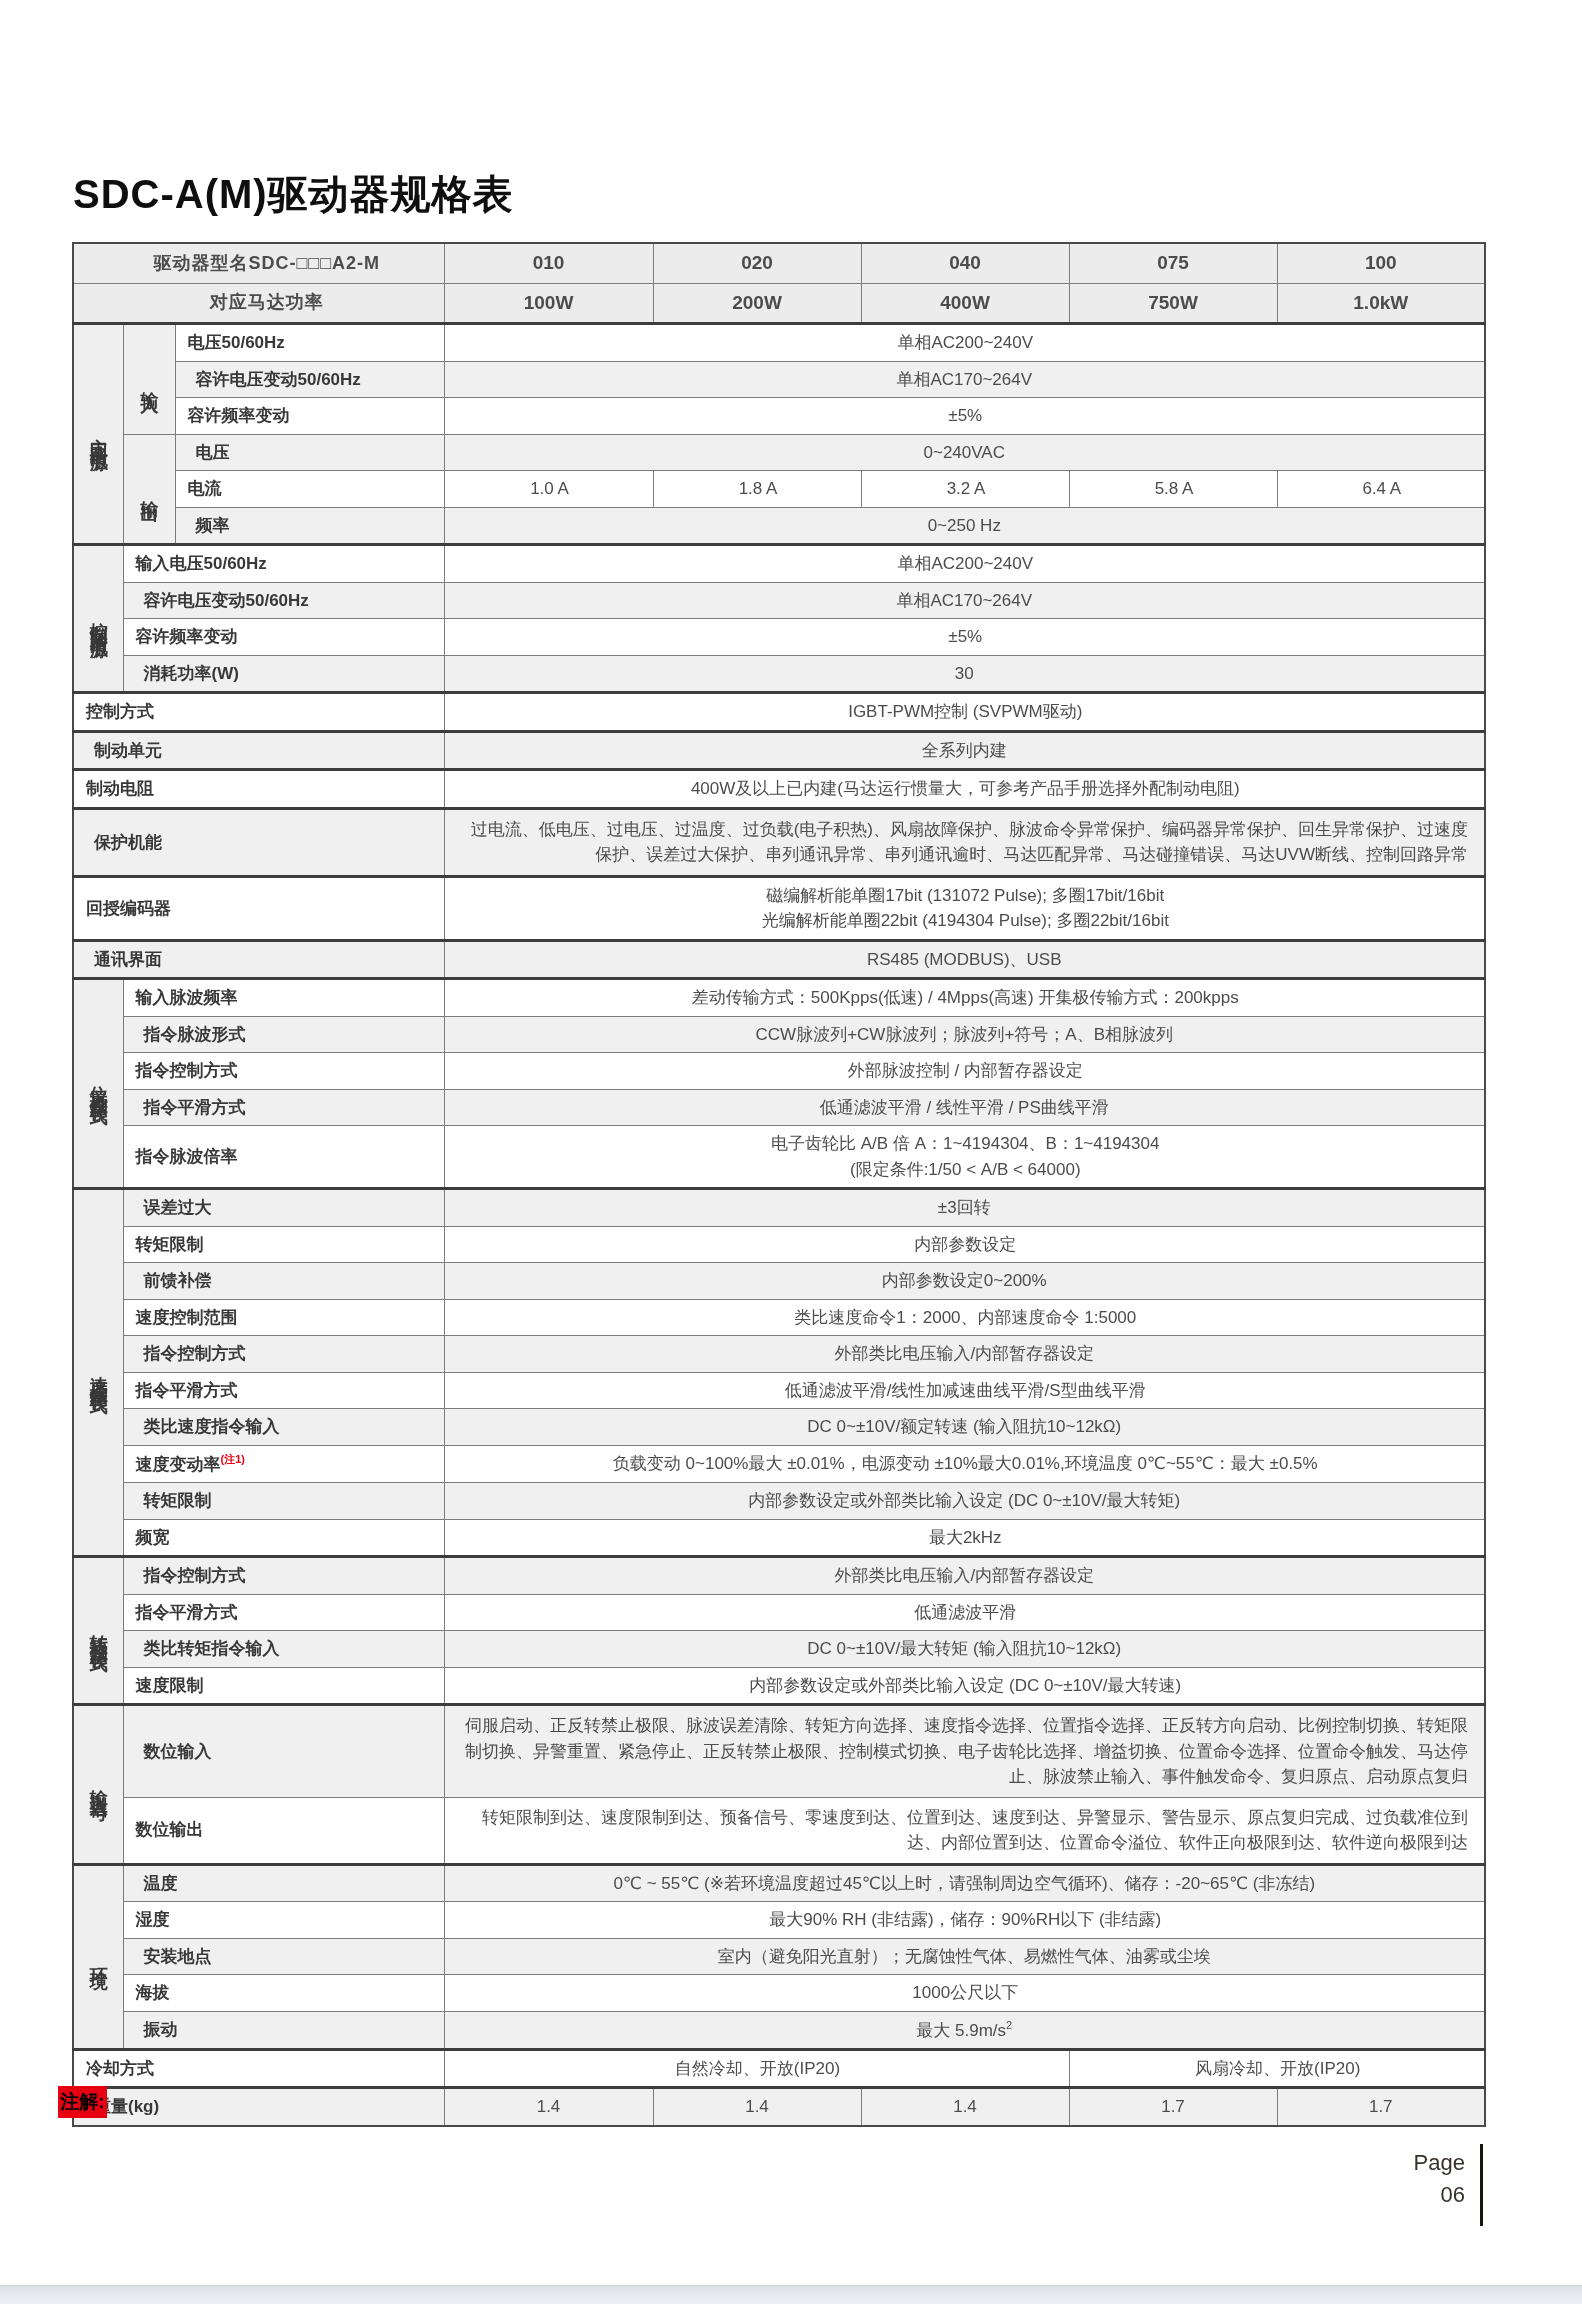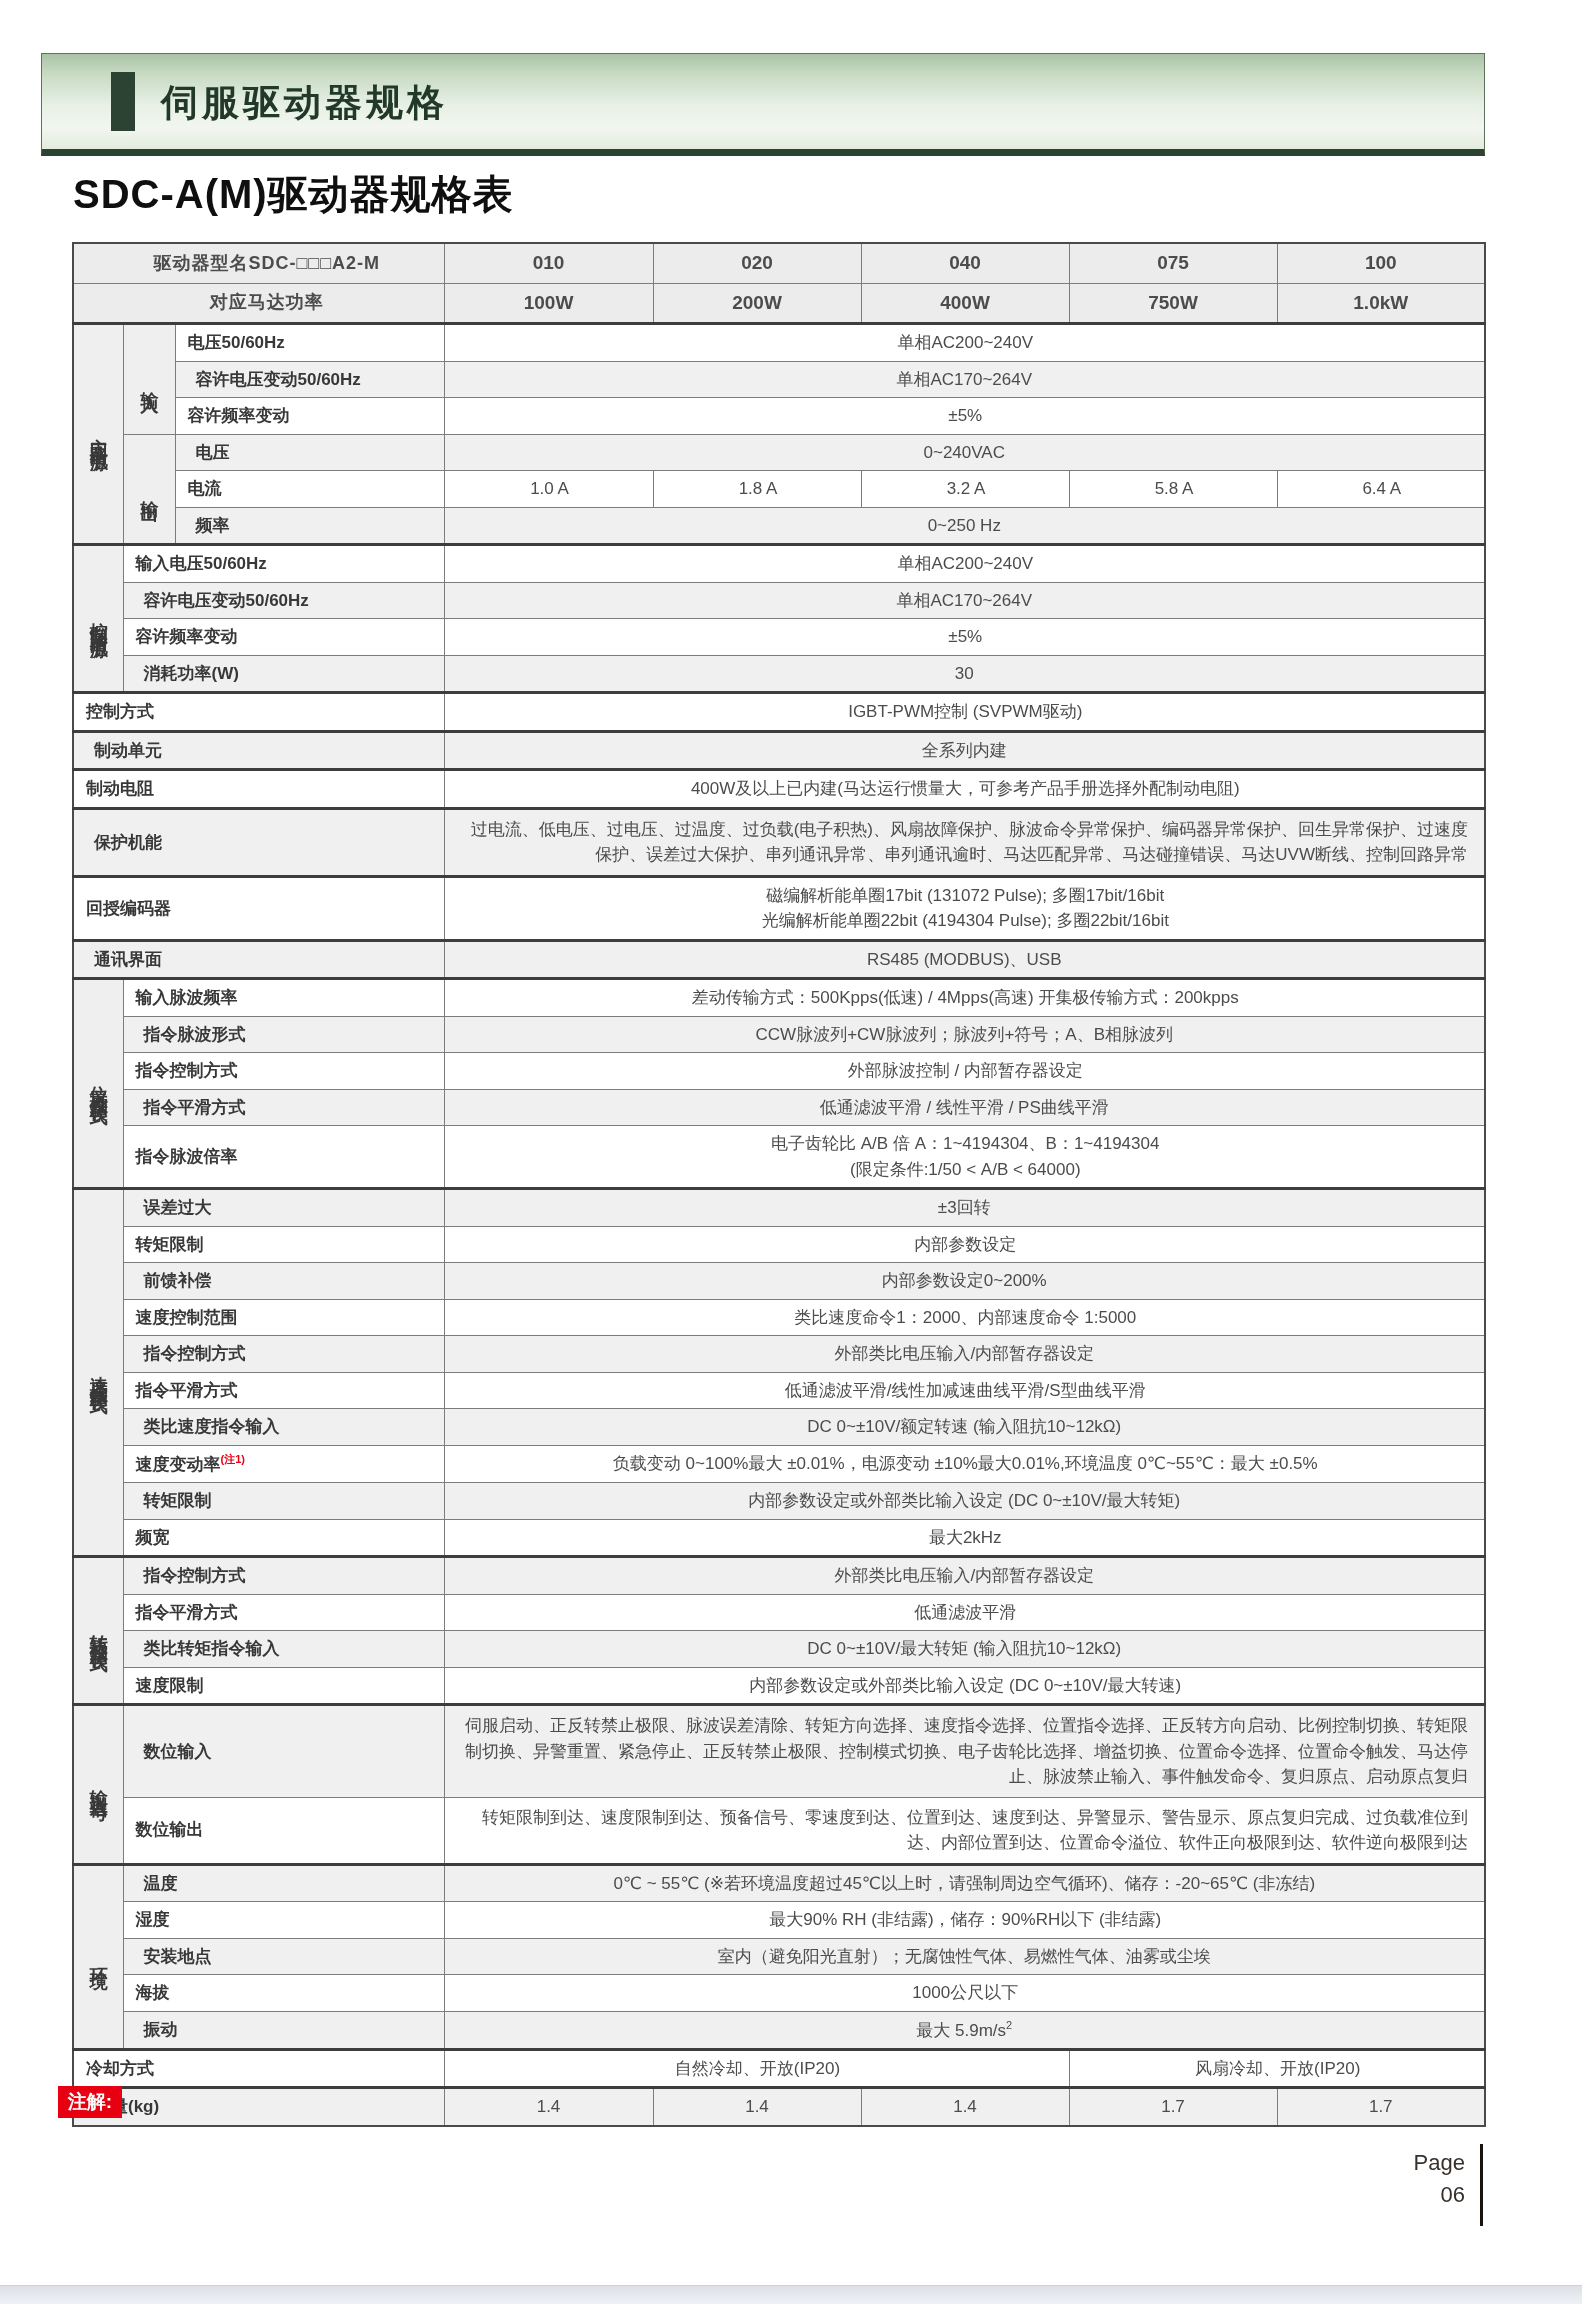--- a/index.html
+++ b/index.html
@@ -57,22 +57,22 @@
     font-size:18px;letter-spacing:4px;padding:4px 0;color:#383838;
   }
   tr.even td.rowcell{background:#ffffff;padding-left:12px;}
   tr.odd td.rowcell{background:var(--row-shade,#f0f0f0);}
   tr.section-start > td{border-top:3px solid var(--border-dark,#3d3d3d);}
   sup.note-ref{color:var(--accent-red,#e60012);font-size:11px;font-weight:bold;}
   sup.unit{font-size:11px;}
   .mline{display:block;}
   
   .note-badge{
-    position:absolute;left:58px;top:2086px;width:64px;height:32px;
-    background:var(--accent-red,#e60012);color:#ffffff;
+    position:absolute;left:58px;top:2086px;width:49px;height:32px;
+    background:var(--accent-red,#e60012);color:#000000;
     display:flex;align-items:center;justify-content:center;
     font-size:19px;font-weight:bold;
   }
   .note-line{
     position:absolute;left:58px;top:2127px;margin:0;
     font-size:20px;color:#3f3f3f;font-weight:bold;
   }
   .note-num{color:var(--accent-red,#e60012);margin-right:8px;}
   
   .page-indicator{
@@ -86,24 +86,20 @@
     position:absolute;left:0;top:2285px;width:1582px;height:18px;
     background:linear-gradient(180deg,#dce0e6 0%,#e8ebf0 60%,#eef0f4 100%);
     border-top:1px solid #cdd2d9;
   }
 </style>
 </head>
 <body>
 
 <div class="page">
 
-  <div class="header-bar">
-    <div class="title-accent"></div>
-    <h1>伺服驱动器规格</h1>
-  </div>
 
   <h2 class="subtitle">SDC-A(M)驱动器规格表</h2>
 
   <div class="tablewrap">
     <table class="spec" id="spec-table">
         <colgroup>
           <col style="width: 50px;">
           <col style="width: 52px;">
           <col style="width: 269px;">
           <col style="width: 209px;">

